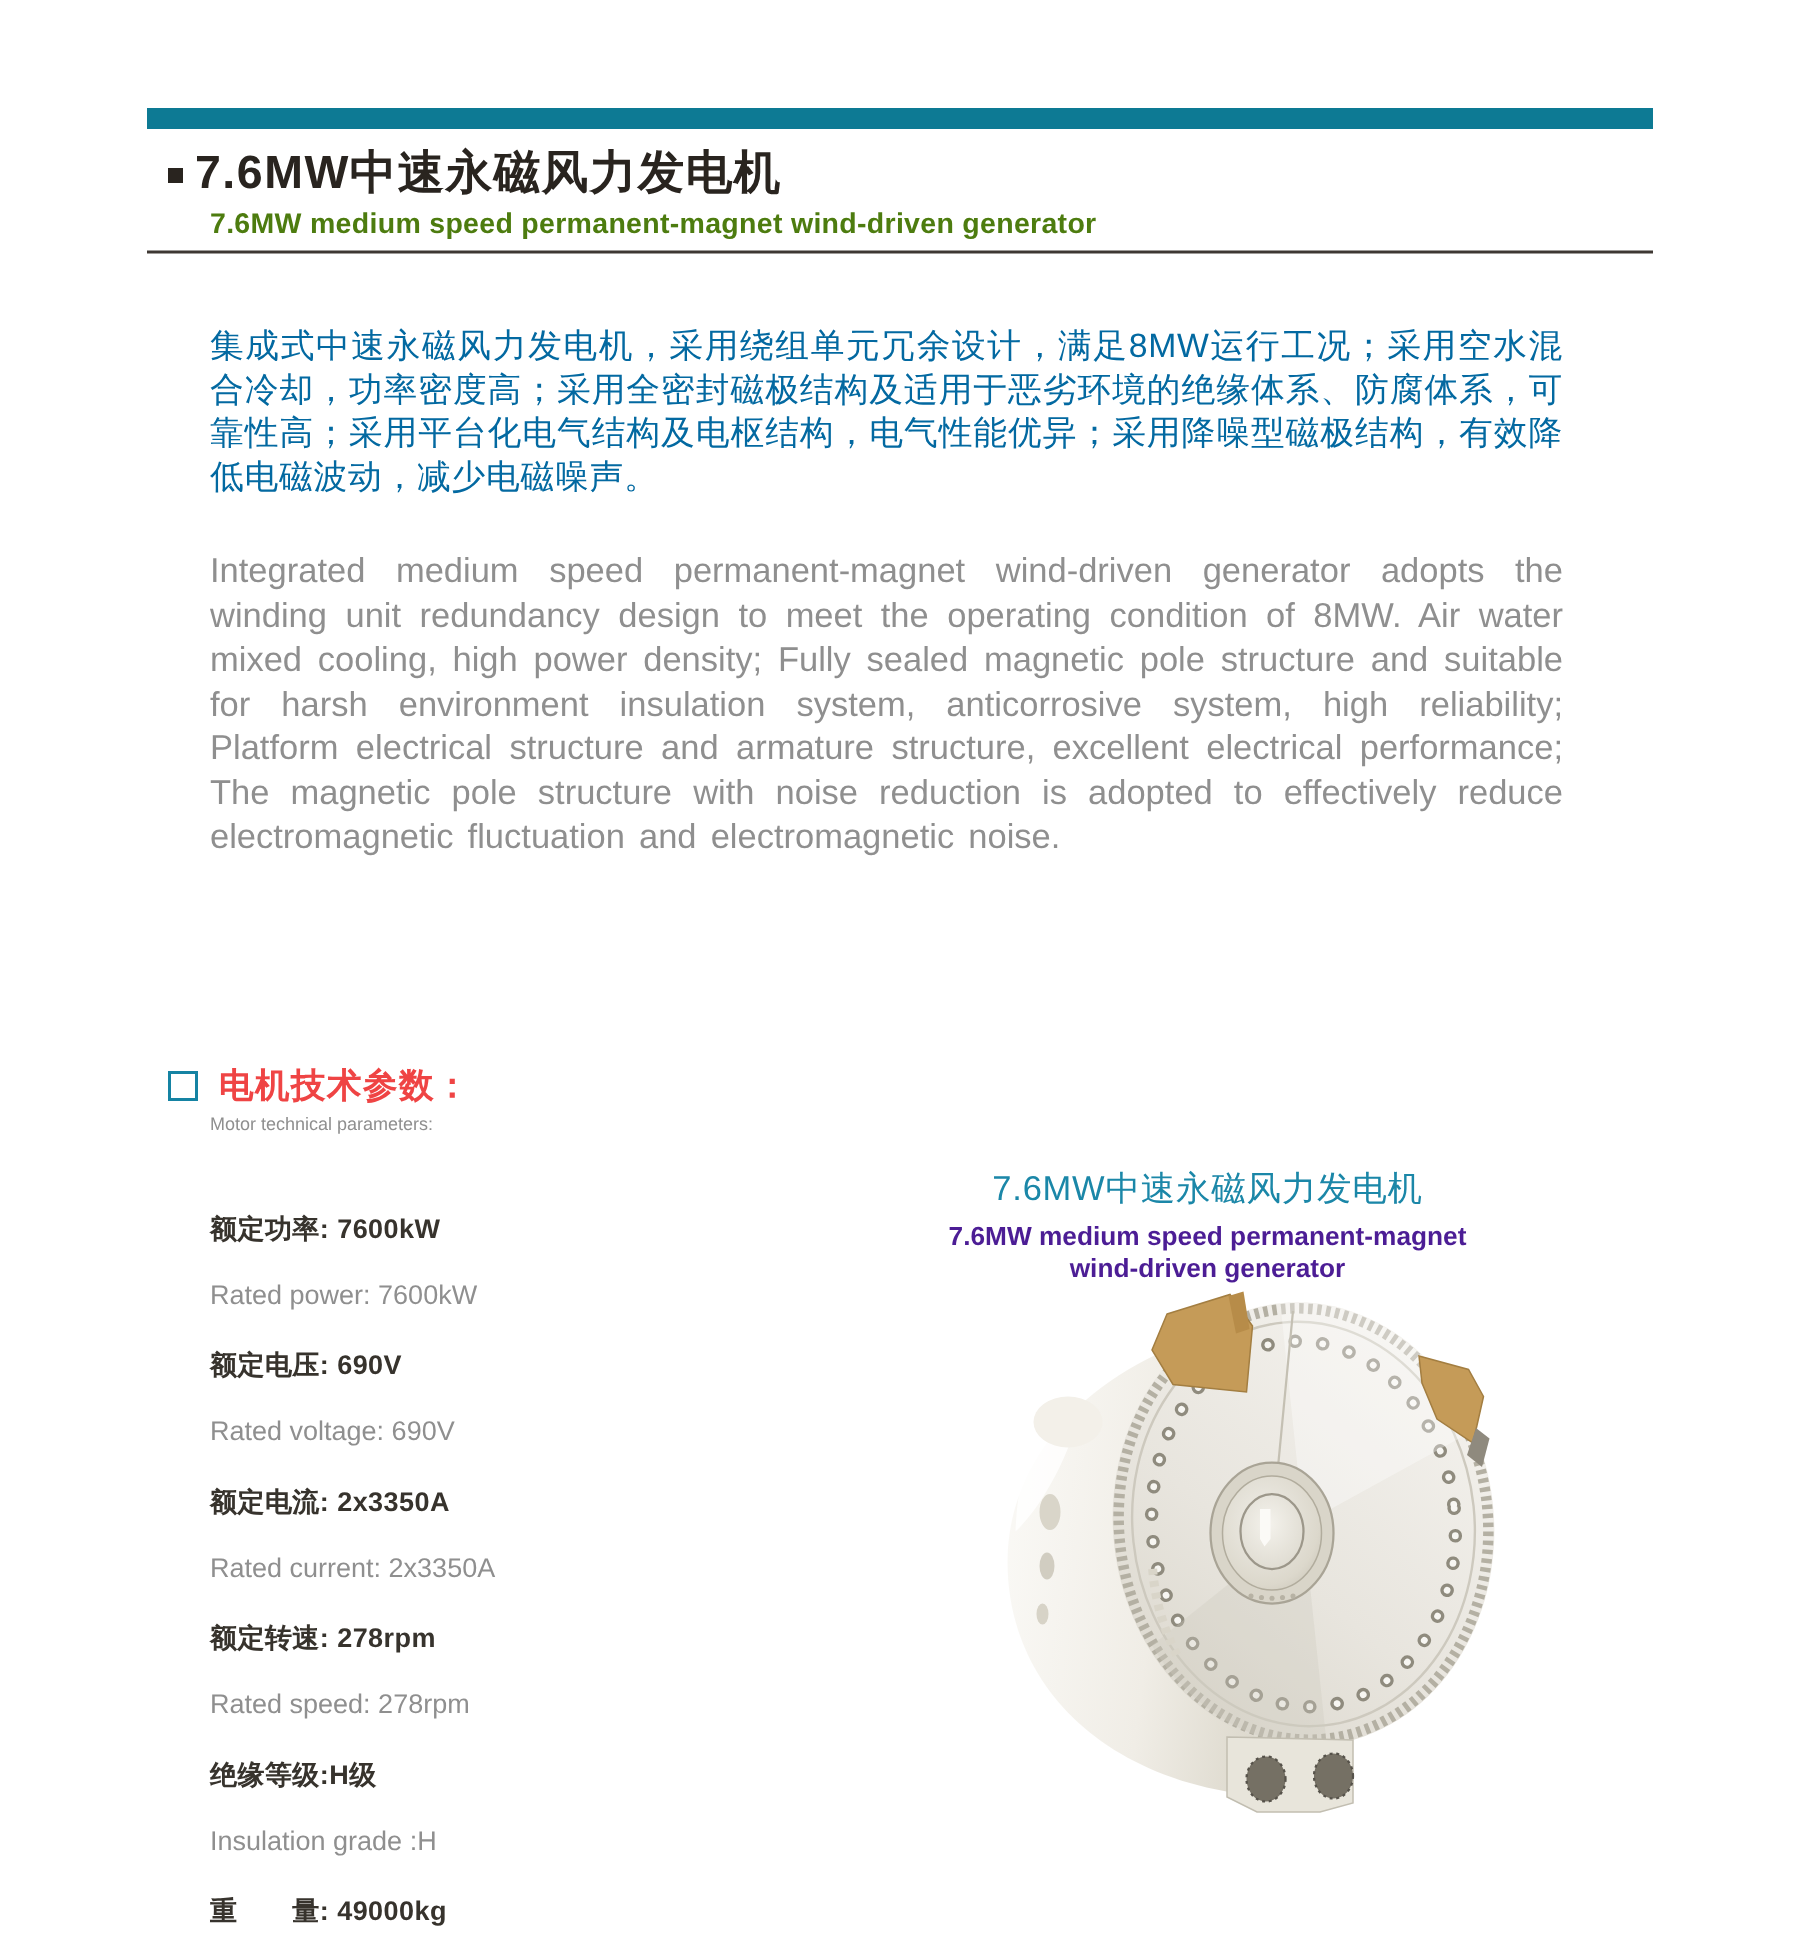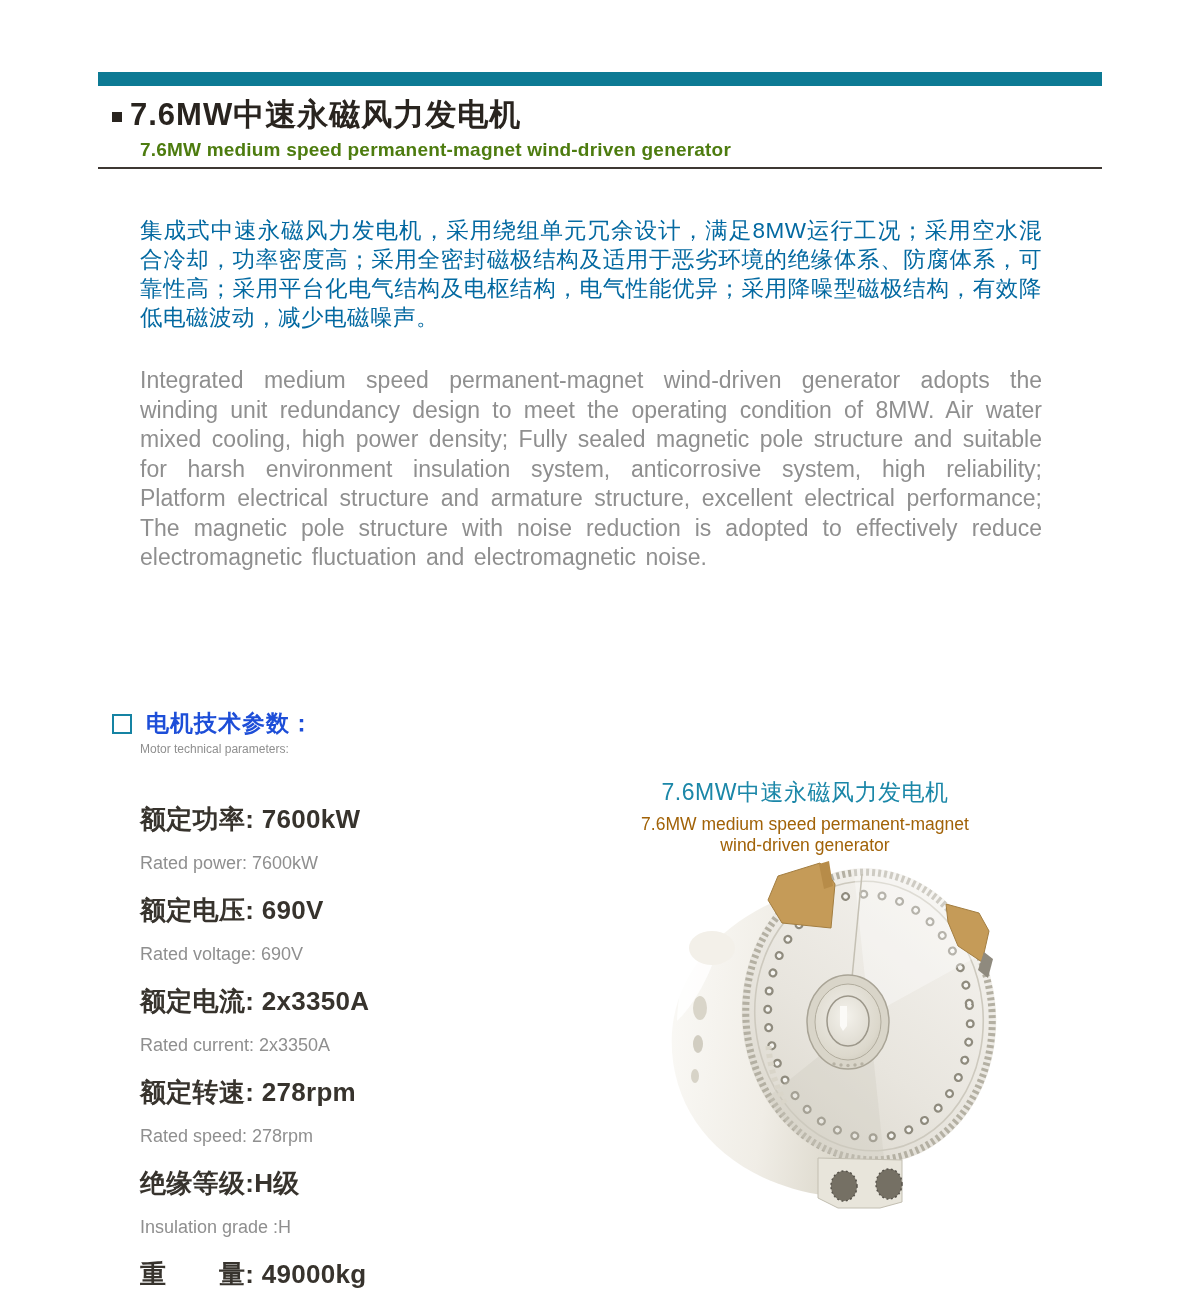--- a/index.html
+++ b/index.html
@@ -59,51 +59,52 @@
   .section-head {
     position: absolute; left: 112px; top: 708px;
     display: flex; align-items: center;
   }
   .section-square {
     width: 16px; height: 16px;
     border: 2px solid #1583a3; background: transparent;
     margin-right: 14px; flex: 0 0 auto;
   }
   .section-title-zh {
-    font-size: 23px; font-weight: 600; color: #1d4ed8;
+    font-size: 23px; font-weight: 600; color: #ef4444;
     letter-spacing: 1px; white-space: nowrap;
   }
   .section-title-en {
     position: absolute; left: 140px; top: 742px;
     font-size: 12px; color: #8f8f8f; white-space: nowrap;
   }
 
   .params-list { position: absolute; left: 140px; top: 806px; width: 430px; }
   .param-item { margin-bottom: 21px; }
   .param-zh {
-    font-size: 26px; font-weight: 700; color: #37332d;
+    font-size: 18px; font-weight: 700; color: #37332d;
     line-height: 27px; letter-spacing: 0.3px;
   }
   .param-en {
     font-size: 18px; font-weight: 400; color: #8f8f8f;
     line-height: 25px; margin-top: 18px;
   }
 
   
   .product-caption {
     position: absolute; left: 590px; top: 778px; width: 430px;
     text-align: center;
   }
   .caption-zh {
     font-size: 23px; color: #1b87a8; letter-spacing: 0.5px;
     line-height: 28px;
   }
   .caption-en {
-    font-size: 17.5px; color: #a16207; line-height: 21px;
+    font-size: 17.5px; color: #4c1d95; line-height: 21px;
     margin-top: 8px;
+    font-weight: bold;
   }
   .product-image {
     position: absolute; left: 648px; top: 856px;
     width: 420px; height: 390px;
   }
   .product-image svg { display: block; width: 100%; height: 100%; }
 </style>
 </head>
 <body>
 

